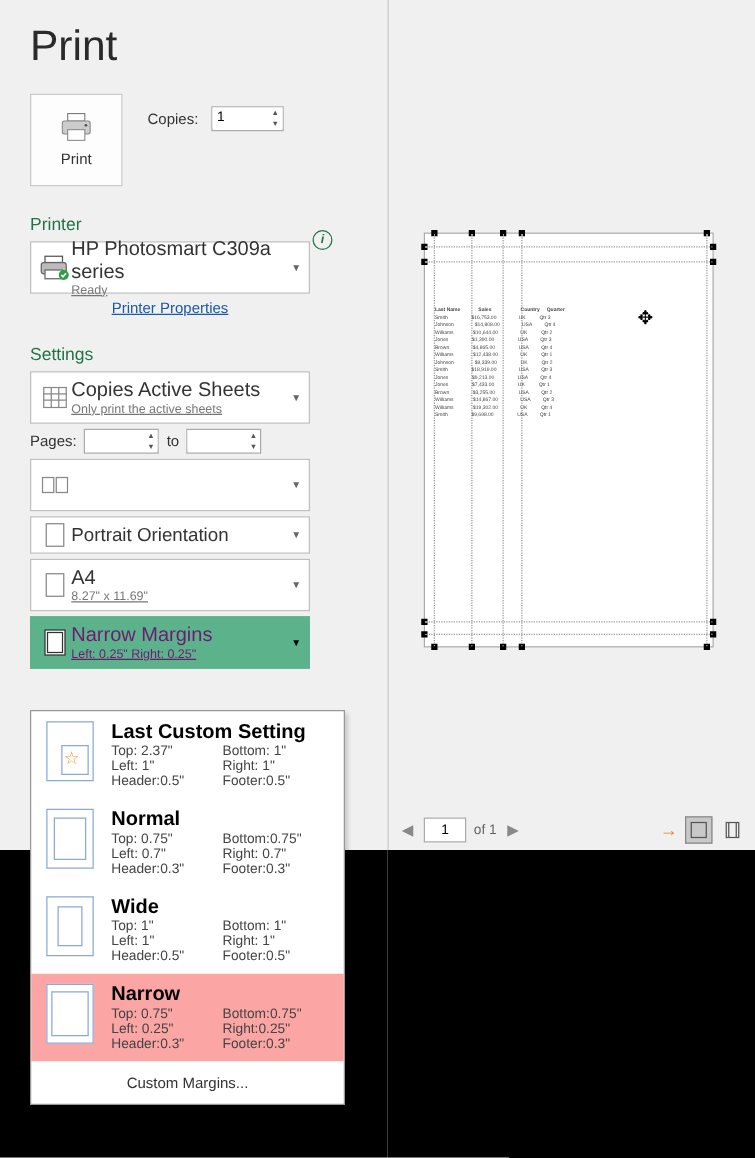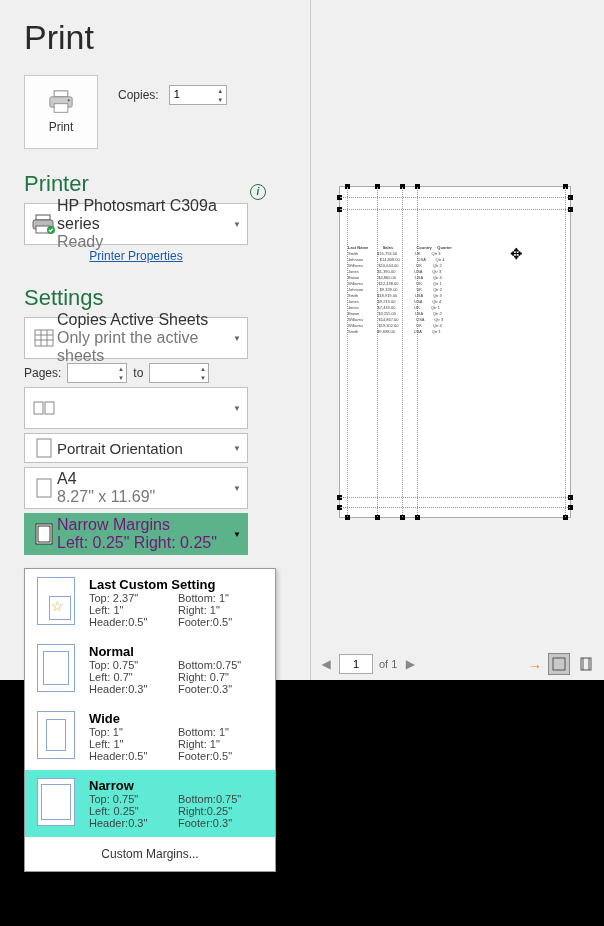--- a/index.html
+++ b/index.html
@@ -43,21 +43,21 @@
   border:none; outline:none; height:16px; padding:0 4px; font-size:11px;
   box-sizing:border-box; width:100%;
 }
 .spinner .arrows {
   position:absolute; right:1px; top:0; width:9px; height:100%;
   display:flex; flex-direction:column;
   font-size:6px; line-height:8px; color:#555;
 }
 .spinner .arrows span { flex:1; display:flex; align-items:center; justify-content:center; cursor:pointer; }
 .section-h {
-  font-weight:300; font-size:22px;
+  font-weight:300; font-size:14px;
   color:#217346;
   margin: 22px 0 6px 0;
 }
 .info-icon {
   position:absolute; right:24px; top:184px;
   width:14px; height:14px; border:1px solid #217346; border-radius:50%;
   color:#217346; font-size:10px; font-style:italic; font-weight:bold;
   text-align:center; line-height:13px;
 }
 .dropdown {
@@ -71,21 +71,21 @@
   margin-bottom:4px;
   cursor:pointer;
 }
 .dropdown .caret {
   position:absolute; right:6px; top:50%; transform:translateY(-50%);
   font-size:8px; color:#666;
 }
 .dropdown .ico { width:26px; display:flex; align-items:center; justify-content:center; }
 .dropdown .txt { flex:1; }
 .dropdown .txt .line1 { font-size:16px; }
-.dropdown .txt .line2 { font-size:16px; color:#777; }
+.dropdown .txt .line2 { font-size:10px; color:#777;text-decoration:underline; }
 .dropdown.slim { height:30px; }
 .dropdown.slim .txt .line1 { font-size:15px; }
 .dropdown.green {
   background:#5cb28b; border-color:#5cb28b;
 }
 .dropdown.green .txt .line1, .dropdown.green .txt .line2 { color:#701a75; }
 .dropdown.green .caret { color:#000; }
 .link-row { text-align:center; width:224px; }
 .link { color:#1a5aa8; text-decoration:underline; font-size:12px; cursor:pointer; }
 .pages-row { display:flex; align-items:center; gap:6px; width:224px; margin:4px 0 4px 0; }
@@ -99,40 +99,40 @@
   width:250px;
   background:#fff;
   border:1px solid #999;
   box-shadow: 2px 2px 4px rgba(0,0,0,.2);
   z-index:50;
 }
 .dd-opt {
   display:flex; padding:8px 12px; gap:14px;
   cursor:pointer;
 }
-.dd-opt.sel { background:#5eead4; }
+.dd-opt.sel { background:#fca5a5; }
 .dd-thumb {
   width:38px; height:48px;
   border:1px solid #8aa8d8;
   position:relative;
   box-sizing:border-box;
   background:#fff;
 }
 .dd-thumb::before {
   content:''; position:absolute; border:1px solid #8aa8d8;
 }
 .dd-thumb.t-custom::before { left:30%; right:8%; top:40%; bottom:8%; }
 .dd-thumb.t-custom .star {
   position:absolute; left:36%; top:44%; color:#e8a030; font-size:14px;
 }
 .dd-thumb.t-normal::before { left:14%; right:14%; top:12%; bottom:12%; }
 .dd-thumb.t-wide::before   { left:22%; right:22%; top:16%; bottom:16%; }
 .dd-thumb.t-narrow::before { left:8%;  right:8%;  top:10%; bottom:10%; }
 .dd-info { flex:1; font-size:11px; color:#444; }
-.dd-info b { color:#000; font-size:13px; }
+.dd-info b { color:#000; font-size:16px; }
 .dd-info .grid { display:grid; grid-template-columns: 1fr 1fr; column-gap:4px; }
 .dd-info .grid span { white-space:nowrap; }
 .dd-footer {
   padding:10px 16px; font-size:12px; text-align:center; cursor:pointer;
 }
 .cursor-ptr {
   position:absolute; left:178px; top:885px; font-size:16px; pointer-events:none;
   transform: rotate(-20deg);
 }
 

